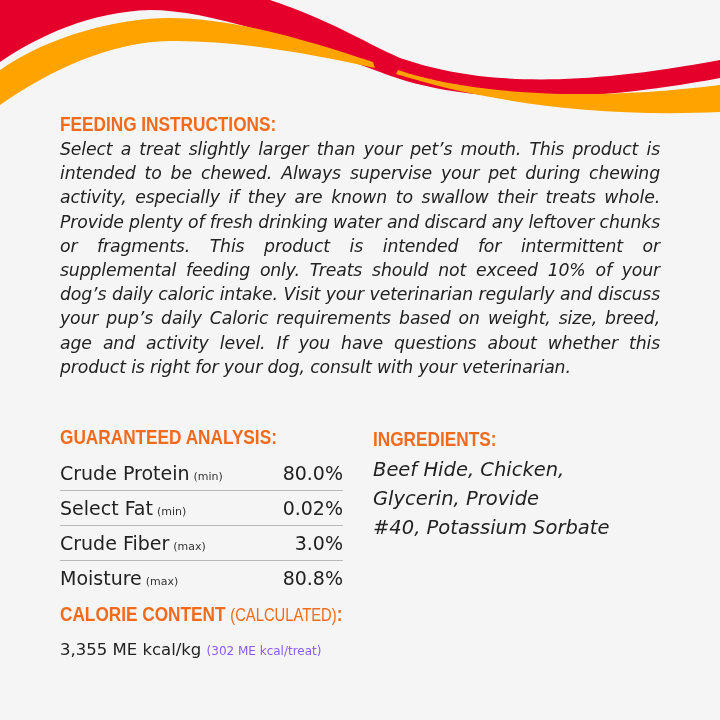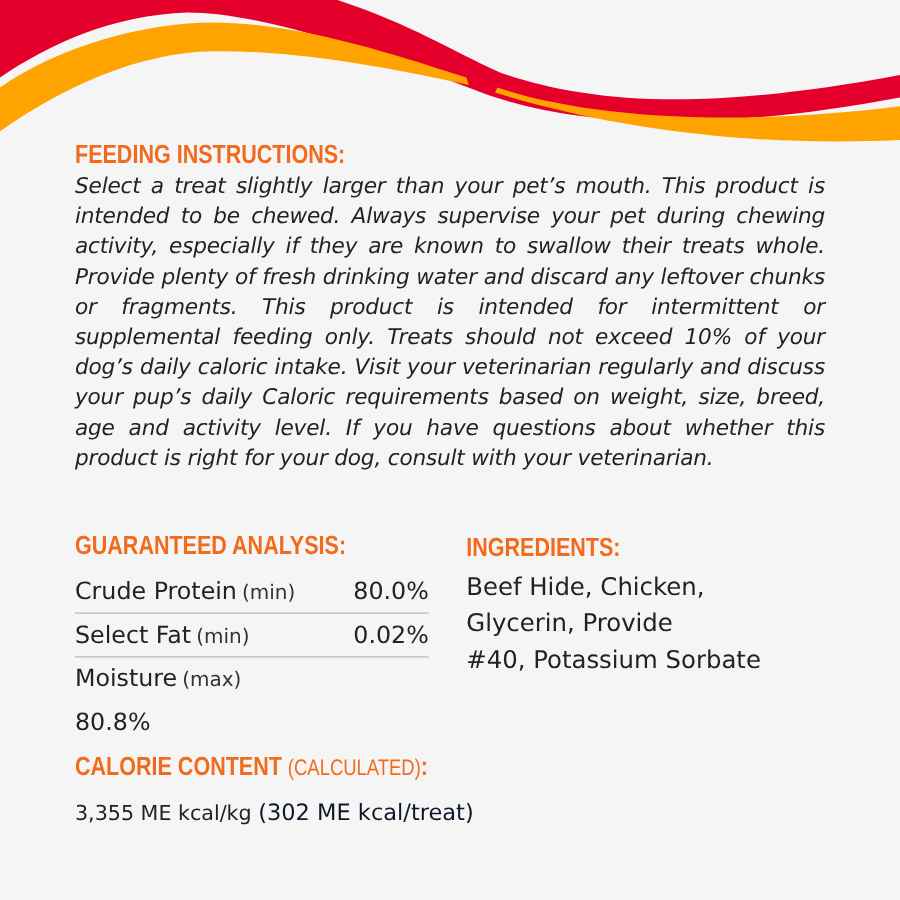--- a/index.html
+++ b/index.html
@@ -27,33 +27,33 @@
     font-size: 17.3px; line-height: 24.2px; text-align: justify;
     letter-spacing: -0.15px; color: #222; font-style: italic;
   }
   .analysis-title { left: 60px; top: 425px; }
   .analysis-table { position: absolute; left: 60px; top: 456px; width: 283px; }
   .a-row {
     display: flex; justify-content: space-between; align-items: baseline;
     height: 34px; line-height: 34px; border-bottom: 1px solid #b9b9b9;
     font-size: 19px; color: #222;
   }
-  .a-row:last-child { border-bottom: none; flex-direction: column; }
-  .a-row .qual { font-size: 16px; color: #333; margin-left: 4px; }
+  .a-row:last-child { border-bottom: none; }
+  .a-row .qual { font-size: 11px; color: #333; margin-left: 4px; }
   .a-row .val { text-align: left; }
   .calorie-title { left: 60px; top: 602px; }
   .calorie-title .calc { font-weight: normal; font-size: 18px; }
   .calorie-body { position: absolute; left: 60px; top: 640px; font-size: 16.5px; color: #222; white-space: nowrap; }
-  .calorie-body .per-treat { font-size: 18px; color: #0f172a; }
+  .calorie-body .per-treat { font-size: 12px; color: #8b5cf6; }
   .ingredients-title { left: 373px; top: 427px; }
   .ingredients-body {
     position: absolute; left: 373px; top: 455px; width: 300px;
     font-size: 19.5px; line-height: 29px; color: #222;
   }
-  .ing-line { display: block; white-space: nowrap; }
+  .ing-line { display: block; white-space: nowrap; font-style: italic; }
 </style>
 </head>
 <body>
 
 <svg class="waves" viewBox="0 0 720 120" width="720" height="120">
   <path fill="#e4002b" d="M0,0 L270,0 C330,20 360,40 400,58 C470,82 560,90 720,60 L720,78 C560,108 450,100 380,72 C300,42 210,10 150,10 C90,12 40,35 0,62 Z"></path>
   <path fill="#ffa300" d="M0,70 C50,35 120,18 170,18 C240,18 320,45 373,62 L375,68 C320,56 240,40 170,41 C110,42 50,70 0,105 Z"></path>
   <path fill="#ffa300" d="M398,70 C450,88 560,105 720,85 L720,112 C590,118 480,100 396,74 Z"></path>
 </svg>
 
@@ -64,20 +64,24 @@
 <div class="analysis-table">
   <div class="a-row">
     <span><span>Crude Protein</span><span class="qual">(min)</span></span>
     <span class="val">80.0%</span>
   </div>
   <div class="a-row">
     <span><span>Select Fat</span><span class="qual">(min)</span></span>
     <span class="val">0.02%</span>
   </div>
   <div class="a-row">
+    <span><span>Crude Fiber</span><span class="qual">(max)</span></span>
+    <span class="val">3.0%</span>
+  </div>
+  <div class="a-row">
     <span><span>Moisture</span><span class="qual">(max)</span></span>
     <span class="val">80.8%</span>
   </div>
 </div>
 
 <div class="heading calorie-title"><span>CALORIE CONTENT</span> <span class="calc">(CALCULATED)</span><span>:</span></div>
 <div class="calorie-body"><span>3,355 ME kcal/kg</span> <span class="per-treat">(302 ME kcal/treat)</span></div>
 
 <div class="heading ingredients-title">INGREDIENTS:</div>
 <div class="ingredients-body">

